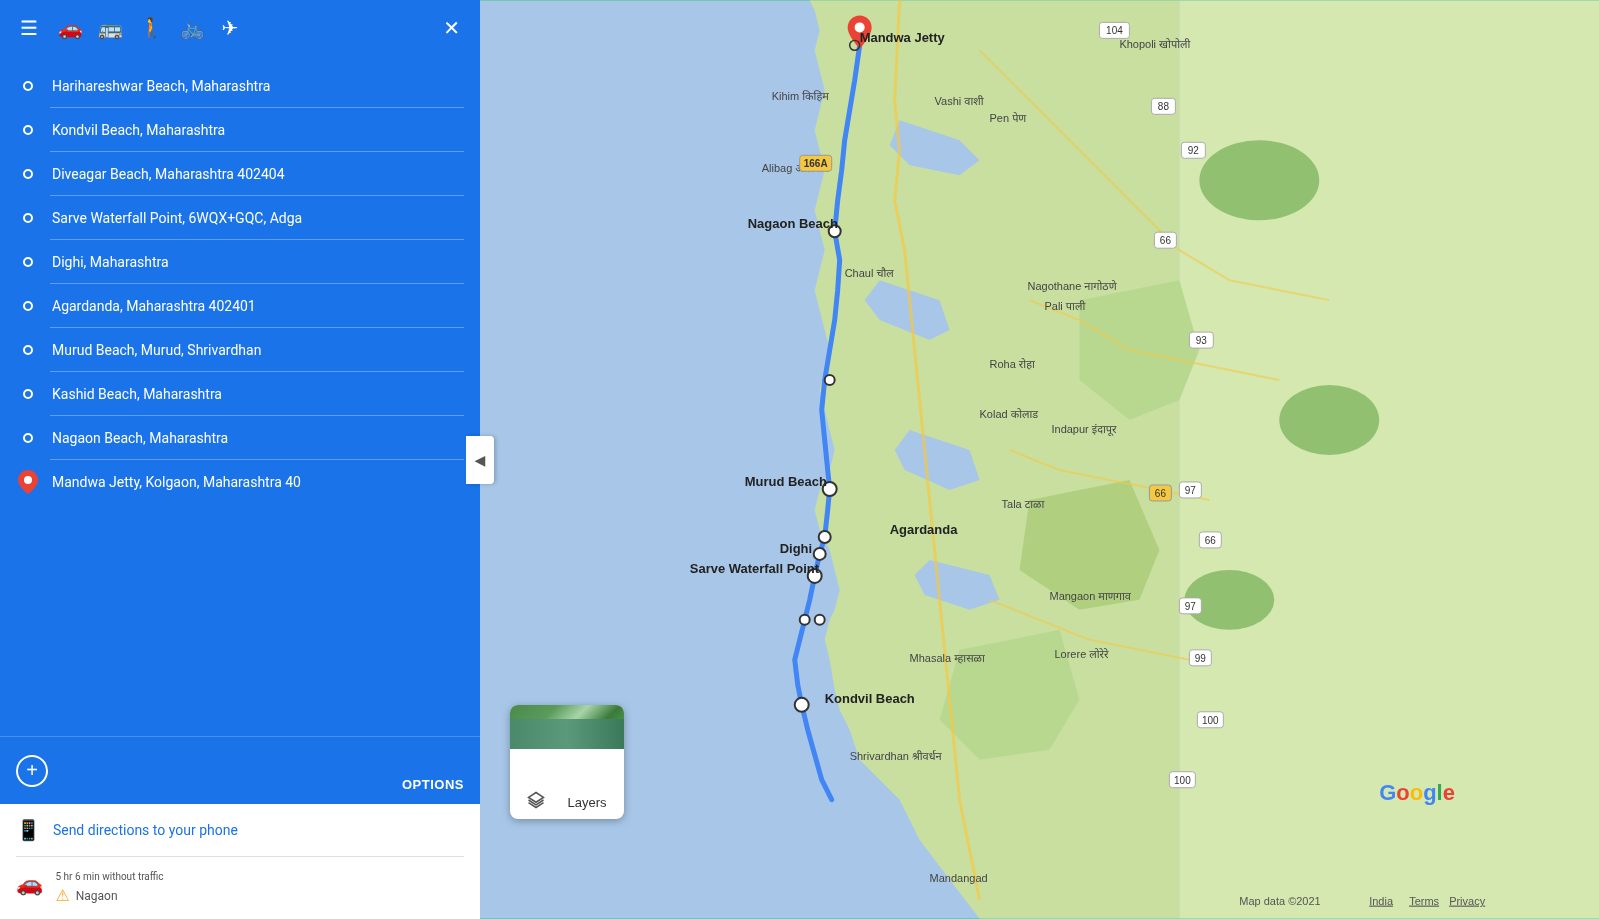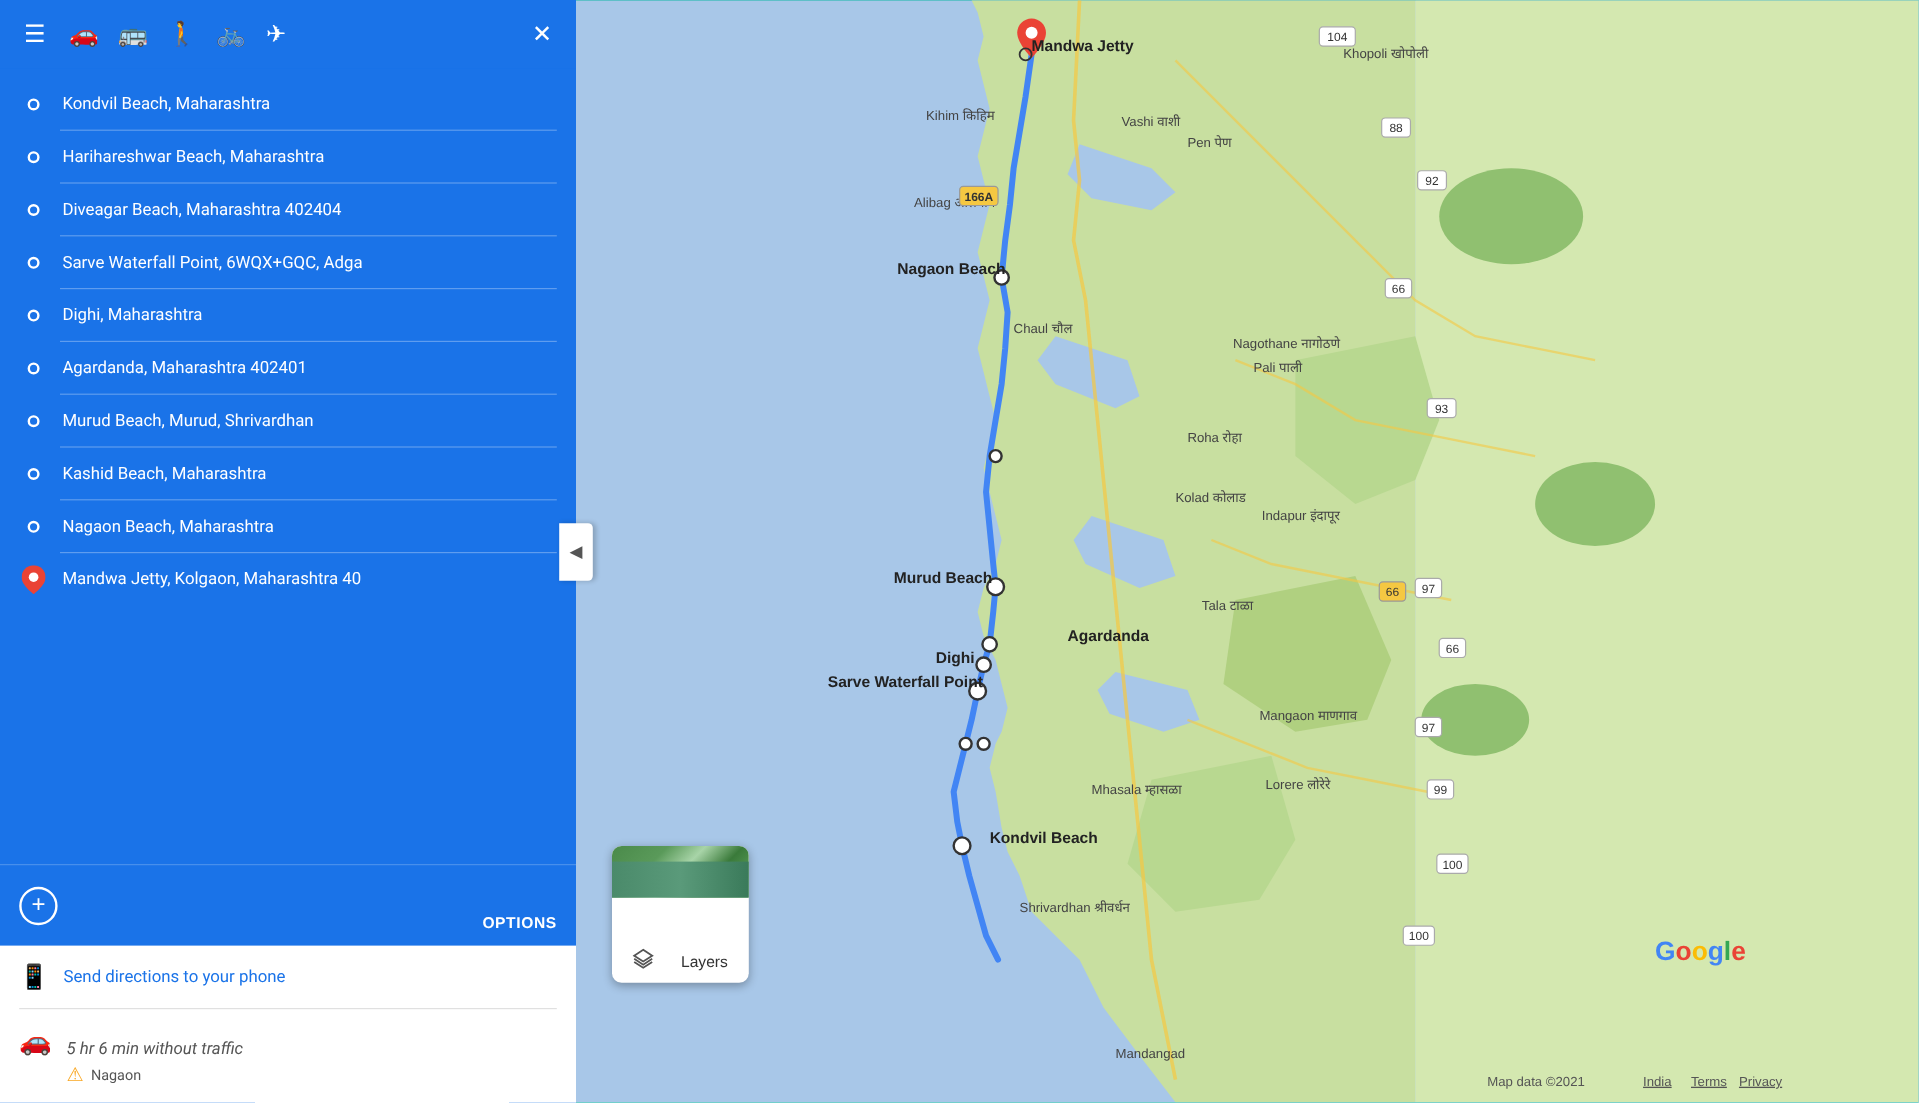--- a/index.html
+++ b/index.html
@@ -180,24 +180,23 @@
       font-weight: 600;
       color: #333;
       white-space: nowrap;
     }
     .route-distance {
       font-size: 13px;
       color: #555;
       text-align: right;
     }
     .route-sub {
-      font-size: 14px;
+      font-size: 10px;
       color: #555;
-      margin-top: 13px;
-      font-style: italic;
+      margin-top: 2px;
     }
     .route-warning {
       display: flex;
       align-items: center;
       gap: 6px;
       margin-top: 4px;
     }
     .warning-icon {
       color: #f9a825;
       font-size: 16px;
@@ -226,21 +225,21 @@
     }
     .collapse-arrow {
       font-size: 14px;
       color: #555;
     }
 
     
     #map-area {
       flex: 1;
       position: relative;
-      background: #14b8a6;
+      background: #22c55e;
       overflow: hidden;
     }
 
     
     .map-svg {
       width: 100%;
       height: 100%;
     }
 
     
@@ -354,27 +353,27 @@
       <span>✕</span>
     </button>
   </div>
 
   <div class="waypoints-container">
 
     <div class="waypoint-item">
       <div class="waypoint-icon">
         <div class="waypoint-dot"></div>
       </div>
+      <span class="waypoint-label">Harihareshwar Beach, Maharashtra</span>
+    </div>
+    <div class="waypoint-item">
+      <div class="waypoint-icon">
+        <div class="waypoint-dot"></div>
+      </div>
       <span class="waypoint-label">Kondvil Beach, Maharashtra</span>
-    </div>
-    <div class="waypoint-item">
-      <div class="waypoint-icon">
-        <div class="waypoint-dot"></div>
-      </div>
-      <span class="waypoint-label">Harihareshwar Beach, Maharashtra</span>
     </div>
     <div class="waypoint-item">
       <div class="waypoint-icon">
         <div class="waypoint-dot"></div>
       </div>
       <span class="waypoint-label">Diveagar Beach, Maharashtra 402404</span>
     </div>
     <div class="waypoint-item">
       <div class="waypoint-icon">
         <div class="waypoint-dot"></div>

